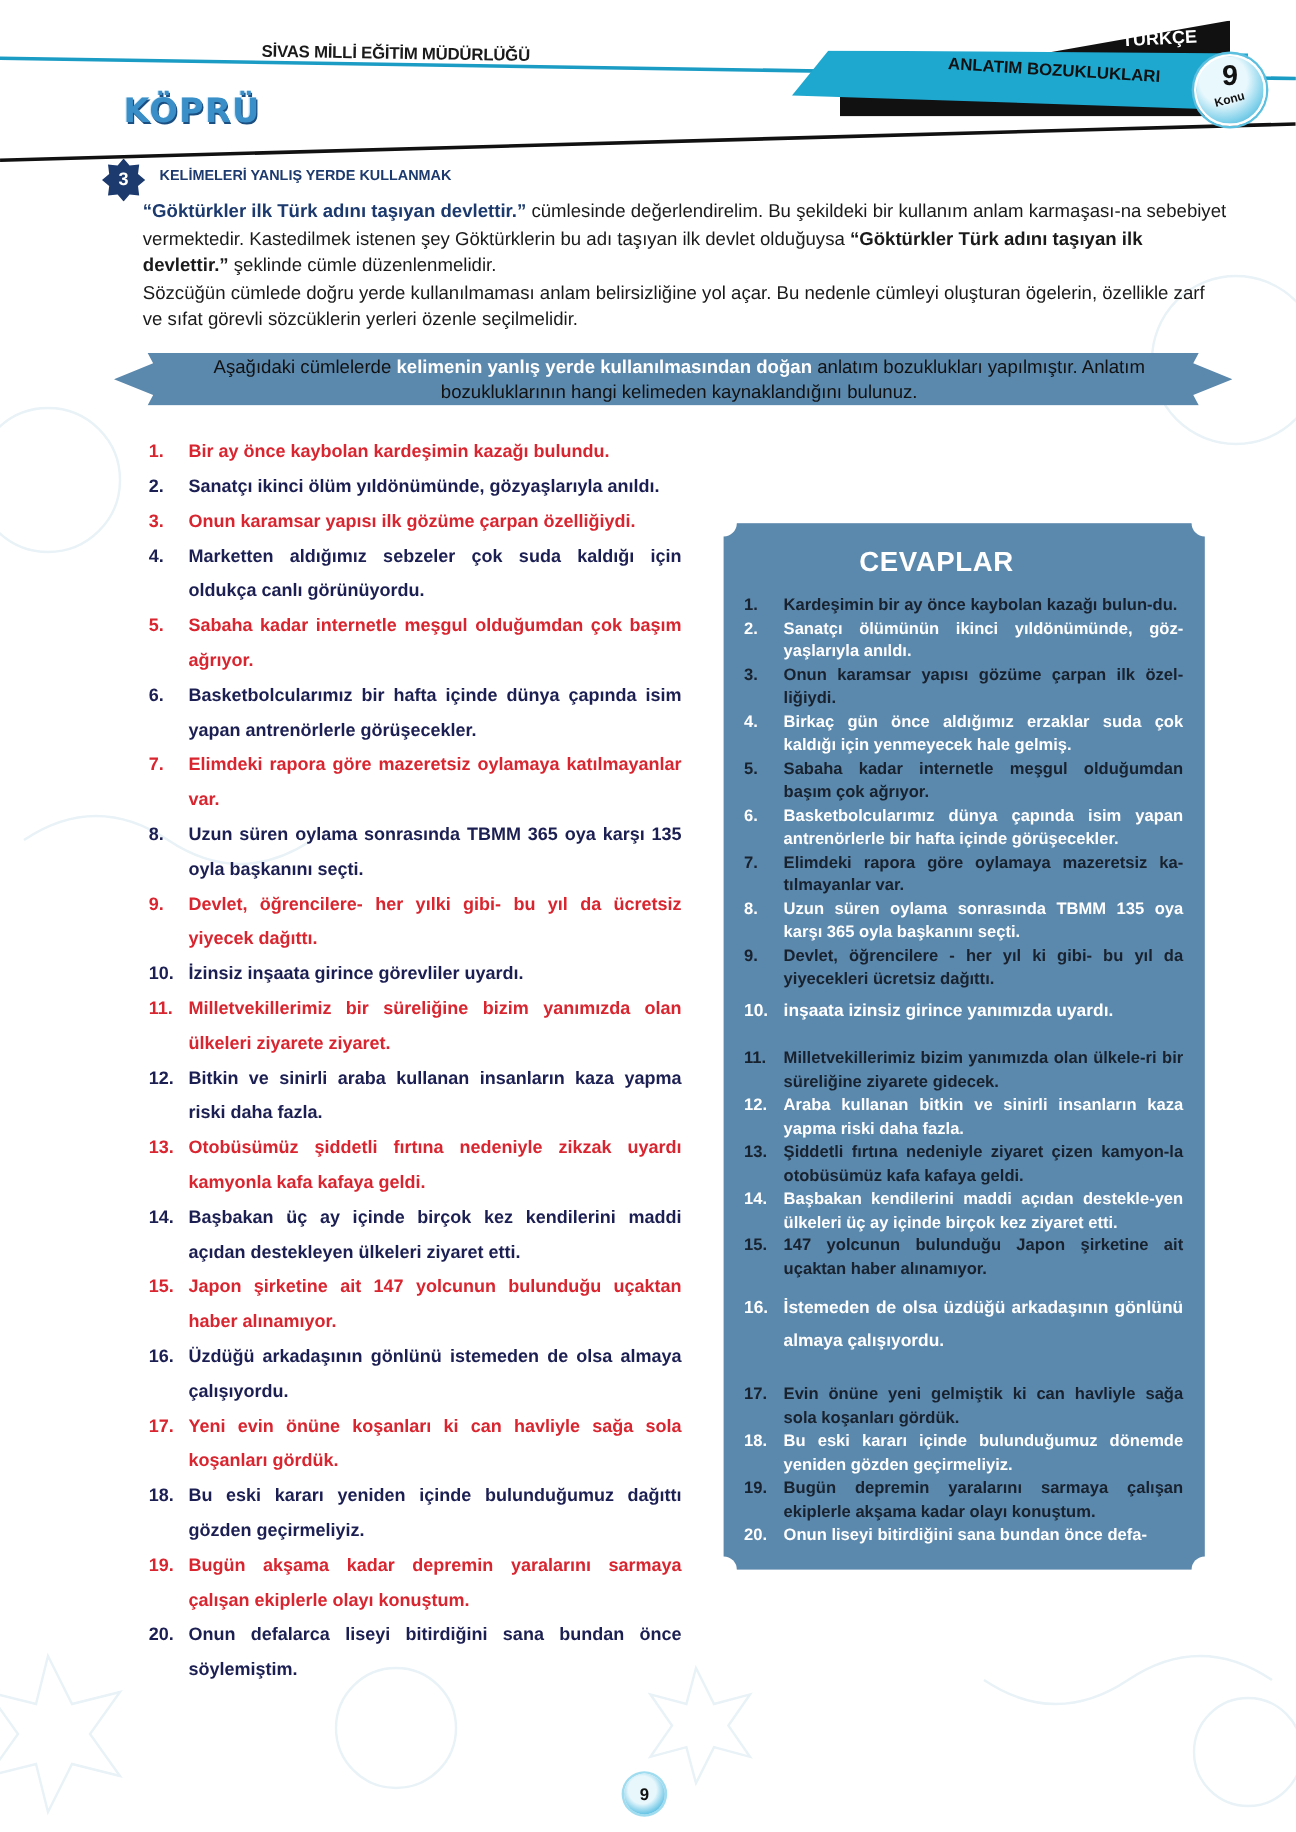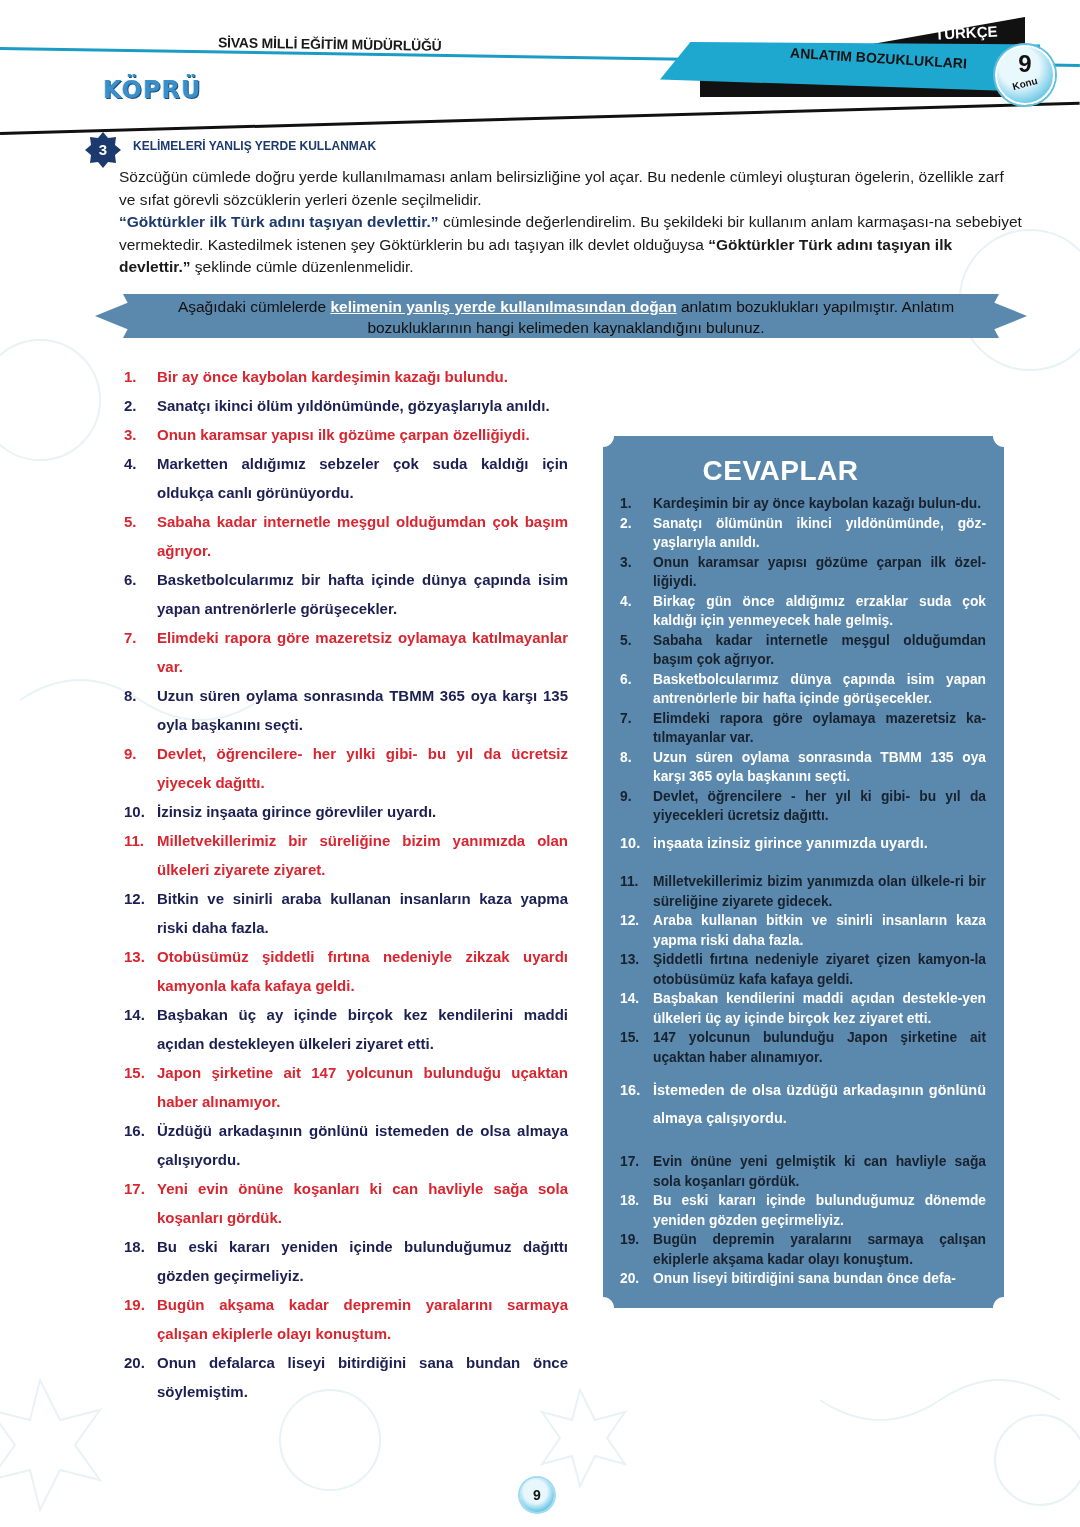--- a/index.html
+++ b/index.html
@@ -7,21 +7,21 @@
     width:1080px; height:1527px; position:relative; overflow:hidden;
     background:#ffffff;
     font-family:"Liberation Sans", sans-serif;
   }
   .bg-deco { position:absolute; inset:0; pointer-events:none; }
 
   
   .hdr-line-blue { position:absolute; left:0; top:47px; width:1080px; height:3px; background:#1a9cc4; transform-origin:0 0; transform:rotate(0.9deg); }
   .hdr-line-black { position:absolute; left:0; top:132px; width:1080px; height:3px; background:#111; transform-origin:0 0; transform:rotate(-1.6deg); }
   .org-title { position:absolute; left:218px; top:36px; font-size:14px; font-weight:bold; color:#1a1a1a; transform:rotate(0.9deg); letter-spacing:-0.2px; }
-  .logo { position:absolute; left:103px; top:76px; font-size:24px; font-weight:900; color:#3a8fc9; letter-spacing:1px;
+  .logo { position:absolute; left:103px; top:76px; font-size:28px; font-weight:900; color:#3a8fc9; letter-spacing:1px;
     text-shadow: 1px 1px 0 #1b4f82, -1px 0 0 #cfe8f7; font-family:"DejaVu Sans", sans-serif; }
   .ribbon-black { position:absolute; left:700px; top:17px; width:325px; height:80px; background:#111;
     clip-path: polygon(0 72%, 100% 0, 100% 100%, 0 100%); }
   .ribbon-blue { position:absolute; left:660px; top:42px; width:380px; height:50px; background:#1ea8d0;
     clip-path: polygon(8% 0, 100% 5%, 100% 100%, 0 75%); }
   .subject { position:absolute; left:935px; top:24px; color:#fff; font-weight:bold; font-size:15px; transform:rotate(-3deg); }
   .topic { position:absolute; left:790px; top:50px; color:#111; font-weight:bold; font-size:14px; transform:rotate(3.5deg); }
   .konu-badge { position:absolute; left:995px; top:45px; width:56px; height:56px; border-radius:50%;
     background:radial-gradient(circle at 40% 35%, #e9f8fd 0 40%, #7fd0ea 70%, #2a9cc5 100%);
     border:2px solid #fff; box-shadow:0 0 0 2px #5bbfe0; text-align:center; }
@@ -35,35 +35,35 @@
   .sec-title { position:absolute; left:133px; top:139px; font-size:12px; font-weight:bold; color:#1d3a6e; }
   .intro { position:absolute; left:119px; top:166px; width:905px; font-size:15.5px; line-height:22.5px; color:#1a1a1a; }
   .intro .q-blue { color:#1d3a6e; font-weight:bold; }
   .intro .q-bold { font-weight:bold; }
 
   
   .banner { position:absolute; left:95px; top:294px; width:932px; height:44px; }
   .banner-shape { position:absolute; inset:0; background:#5b88ad;
     clip-path: polygon(3% 0, 97% 0, 96.5% 20%, 100% 50%, 96.5% 80%, 97% 100%, 3% 100%, 3.5% 80%, 0 50%, 3.5% 20%); }
   .banner-text { position:absolute; left:40px; right:30px; top:2px; text-align:center; font-size:15.5px; line-height:21px; color:#111; }
-  .banner-text .hl { color:#fff; font-weight:bold;text-decoration:underline; }
+  .banner-text .hl { color:#fff; font-weight:bold; }
 
   
   .qlist { position:absolute; left:124px; top:362px; width:444px; margin:0; padding:0; list-style:none; }
   .qitem { display:flex; font-size:15px; font-weight:bold; line-height:29px; margin-bottom:0; }
   .qitem .n { width:33px; flex:none; }
   .qitem .t { flex:1; text-align:justify; text-align-last:left; }
   .qitem.red { color:#d9252f; }
   .qitem.dark { color:#1c1f52; }
 
   
   .ans-box { position:absolute; left:603px; top:436px; width:401px; height:872px; background:#5b88ad;
     border-radius:0; }
   .ans-corner { position:absolute; width:22px; height:22px; background:#fff; border-radius:50%; }
-  .ans-title { position:absolute; left:603px; top:455px; width:355px; text-align:center; color:#fff; font-weight:bold; font-size:28px; letter-spacing:0.5px; }
+  .ans-title { position:absolute; left:603px; top:455px; width:355px; text-align:center; color:#fff; font-weight:bold; font-size:23px; letter-spacing:0.5px; }
   .alist { position:absolute; left:620px; top:494px; width:366px; margin:0; padding:0; list-style:none; }
   .aitem { display:flex; font-size:13.8px; font-weight:bold; line-height:19.5px; }
   .aitem .n { width:33px; flex:none; }
   .aitem .t { flex:1; text-align:justify; text-align-last:left; }
   .aitem.dk { color:#18222e; }
   .aitem.wt { color:#ffffff; }
 
   .page-num { position:absolute; left:520px; top:1478px; width:34px; height:34px; border-radius:50%;
     background:radial-gradient(circle at 45% 40%, #e8f7fc 0 42%, #6cc6e6 72%, #2a9cc5 100%);
     box-shadow:0 0 0 2px #9fdcf0; text-align:center; line-height:34px; font-weight:bold; font-size:14px; color:#111; }
@@ -98,22 +98,22 @@
 </div>
 
 <div class="sec-badge">
   <svg viewBox="0 0 36 36">
       <polygon fill="#1d3a6e" points="18,0 23,6 31,5 30,13 36,18 30,23 31,31 23,30 18,36 13,30 5,31 6,23 0,18 6,13 5,5 13,6"></polygon>
     </svg>
 </div>
 <div class="sec-num">3</div>
 <div class="sec-title">KELİMELERİ YANLIŞ YERDE KULLANMAK</div>
 <div class="intro">
+  <div><span class="q-blue">“Göktürkler ilk Türk adını taşıyan devlettir.”</span><span> cümlesinde değerlendirelim. Bu şekildeki bir kullanım anlam karmaşası-na sebebiyet vermektedir. Kastedilmek istenen şey Göktürklerin bu adı taşıyan ilk devlet olduğuysa </span><span class="q-bold">“Göktürkler Türk adını taşıyan ilk devlettir.”</span><span> şeklinde cümle düzenlenmelidir.</span></div>
   <div>Sözcüğün cümlede doğru yerde kullanılmaması anlam belirsizliğine yol açar. Bu nedenle cümleyi oluşturan ögelerin, özellikle zarf ve sıfat görevli sözcüklerin yerleri özenle seçilmelidir.</div>
-  <div><span class="q-blue">“Göktürkler ilk Türk adını taşıyan devlettir.”</span><span> cümlesinde değerlendirelim. Bu şekildeki bir kullanım anlam karmaşası-na sebebiyet vermektedir. Kastedilmek istenen şey Göktürklerin bu adı taşıyan ilk devlet olduğuysa </span><span class="q-bold">“Göktürkler Türk adını taşıyan ilk devlettir.”</span><span> şeklinde cümle düzenlenmelidir.</span></div>
 </div>
 
 <div class="banner">
   <div class="banner-shape"></div>
   <div class="banner-text"><span>Aşağıdaki cümlelerde </span><span class="hl">kelimenin yanlış yerde kullanılmasından doğan</span><span> anlatım bozuklukları yapılmıştır. Anlatım bozukluklarının hangi kelimeden kaynaklandığını bulunuz.</span></div>
 </div>
 
 <ul class="qlist">
   <li class="qitem red">
       <span class="n">1.</span>

